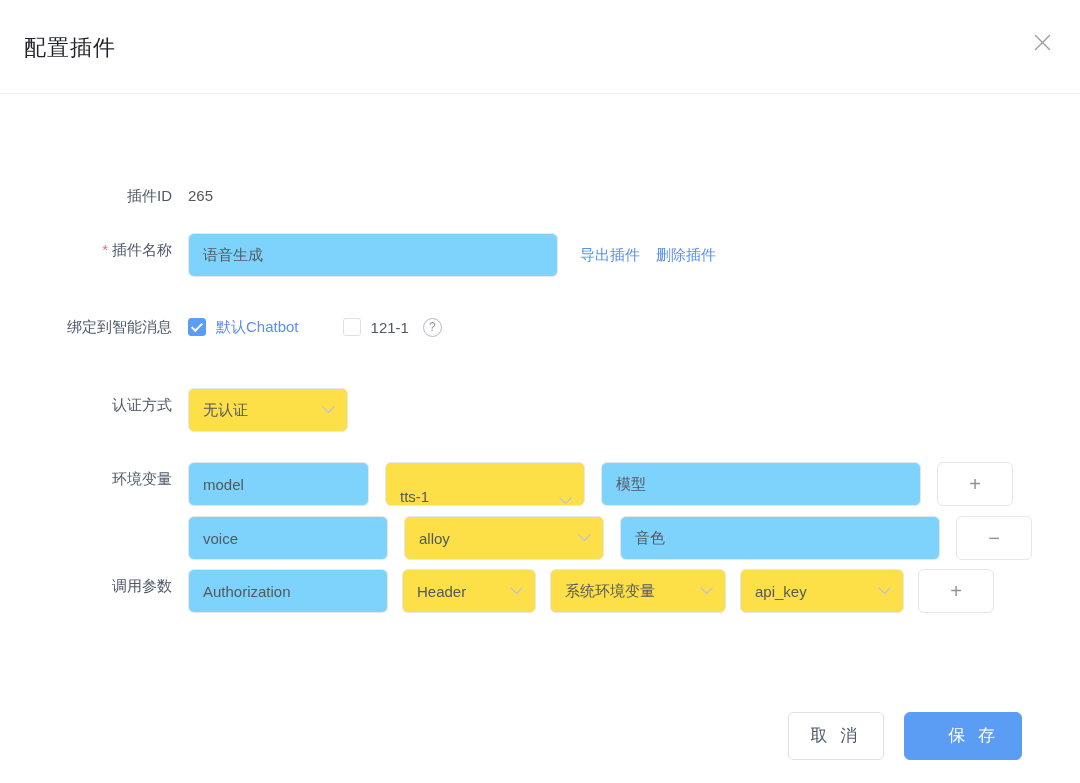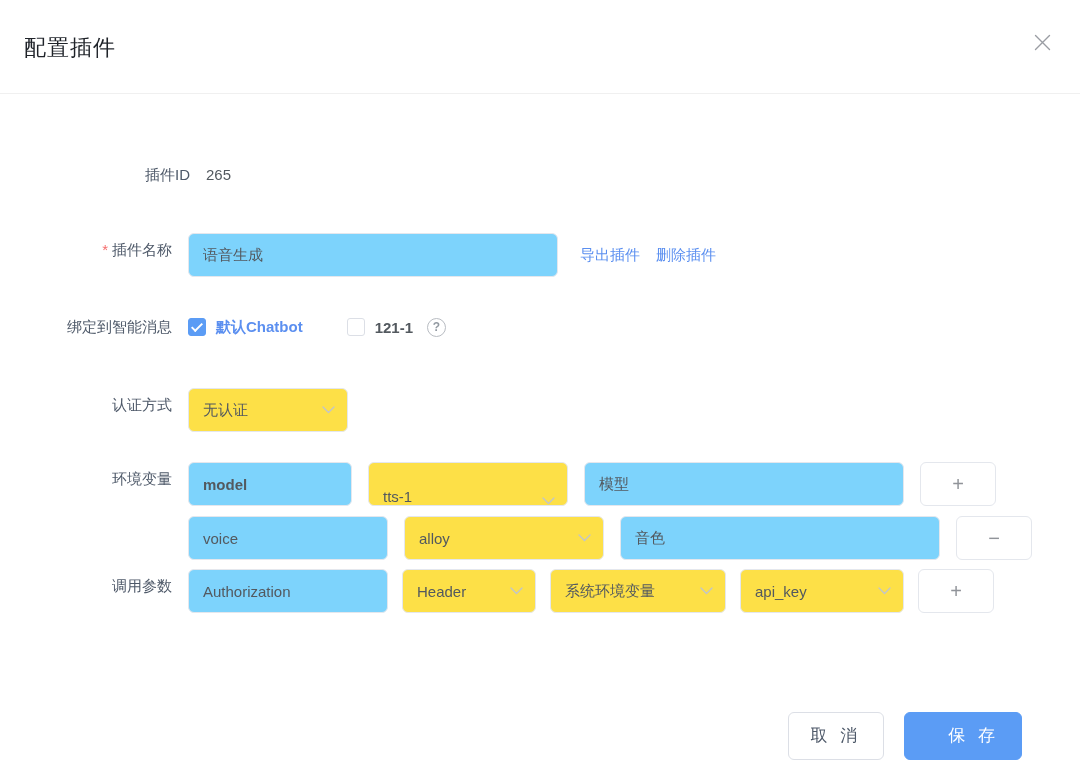--- a/index.html
+++ b/index.html
@@ -258,39 +258,39 @@
     <div class="dialog-title">配置插件</div>
     <div class="close-btn">
       <svg width="17" height="17" viewBox="0 0 17 17" aria-hidden="true">
         <path d="M1.5 1.5 L15.5 15.5 M15.5 1.5 L1.5 15.5" stroke="#9a9da3" stroke-width="1.4" fill="none" stroke-linecap="round"></path>
       </svg>
     </div>
   </div>
 
   <div class="dialog-body">
 
-    <div class="form-row" style="top:64px;padding-left:18px;">
+    <div class="form-row" style="top:85px;">
       <div class="form-label">插件ID</div>
       <div class="plain-value">265</div>
     </div>
 
     <div class="form-row" style="top:139px;">
       <div class="form-label"><span class="req-star">*</span><span>插件名称</span></div>
       <div class="form-content">
         <div class="input-box" style="width:370px;">
             <span>语音生成</span>
           </div>
         <a class="link" style="margin-left:22px;">导出插件</a>
         <a class="link" style="margin-left:16px;">删除插件</a>
       </div>
     </div>
 
     <div class="form-row" style="top:216px;">
       <div class="form-label">绑定到智能消息</div>
-      <div class="form-content" style="height:34px;font-weight:bold;">
+      <div class="form-content" style="height:34px;">
         <div class="checkbox-item">
           <span class="cb-square checked"></span>
           <span class="cb-label active">默认Chatbot</span>
         </div>
         <div class="checkbox-item" style="margin-left:44px;">
           <span class="cb-square"></span>
           <span class="cb-label">121-1</span>
         </div>
         <div class="help-icon">?</div>
       </div>
@@ -306,21 +306,21 @@
                 <path d="M1 1 L6.5 6.5 L12 1" stroke="#c0c4cc" stroke-width="1.3" fill="none" stroke-linecap="round"></path>
               </svg>
           </span>
         </div>
       </div>
     </div>
 
     <div class="form-row" style="top:368px;">
       <div class="form-label">环境变量</div>
       <div class="form-content">
-        <div class="input-box" style="width:164px;font-weight:bold;">
+        <div class="input-box" style="width:181px;">
             <span>model</span>
           </div>
         <div class="select-box" style="width:200px; margin-left:16px;align-items:flex-end;">
           <span>tts-1</span>
           <span class="caret">
             <svg width="13" height="8" viewBox="0 0 13 8">
                 <path d="M1 1 L6.5 6.5 L12 1" stroke="#c0c4cc" stroke-width="1.3" fill="none" stroke-linecap="round"></path>
               </svg>
           </span>
         </div>

